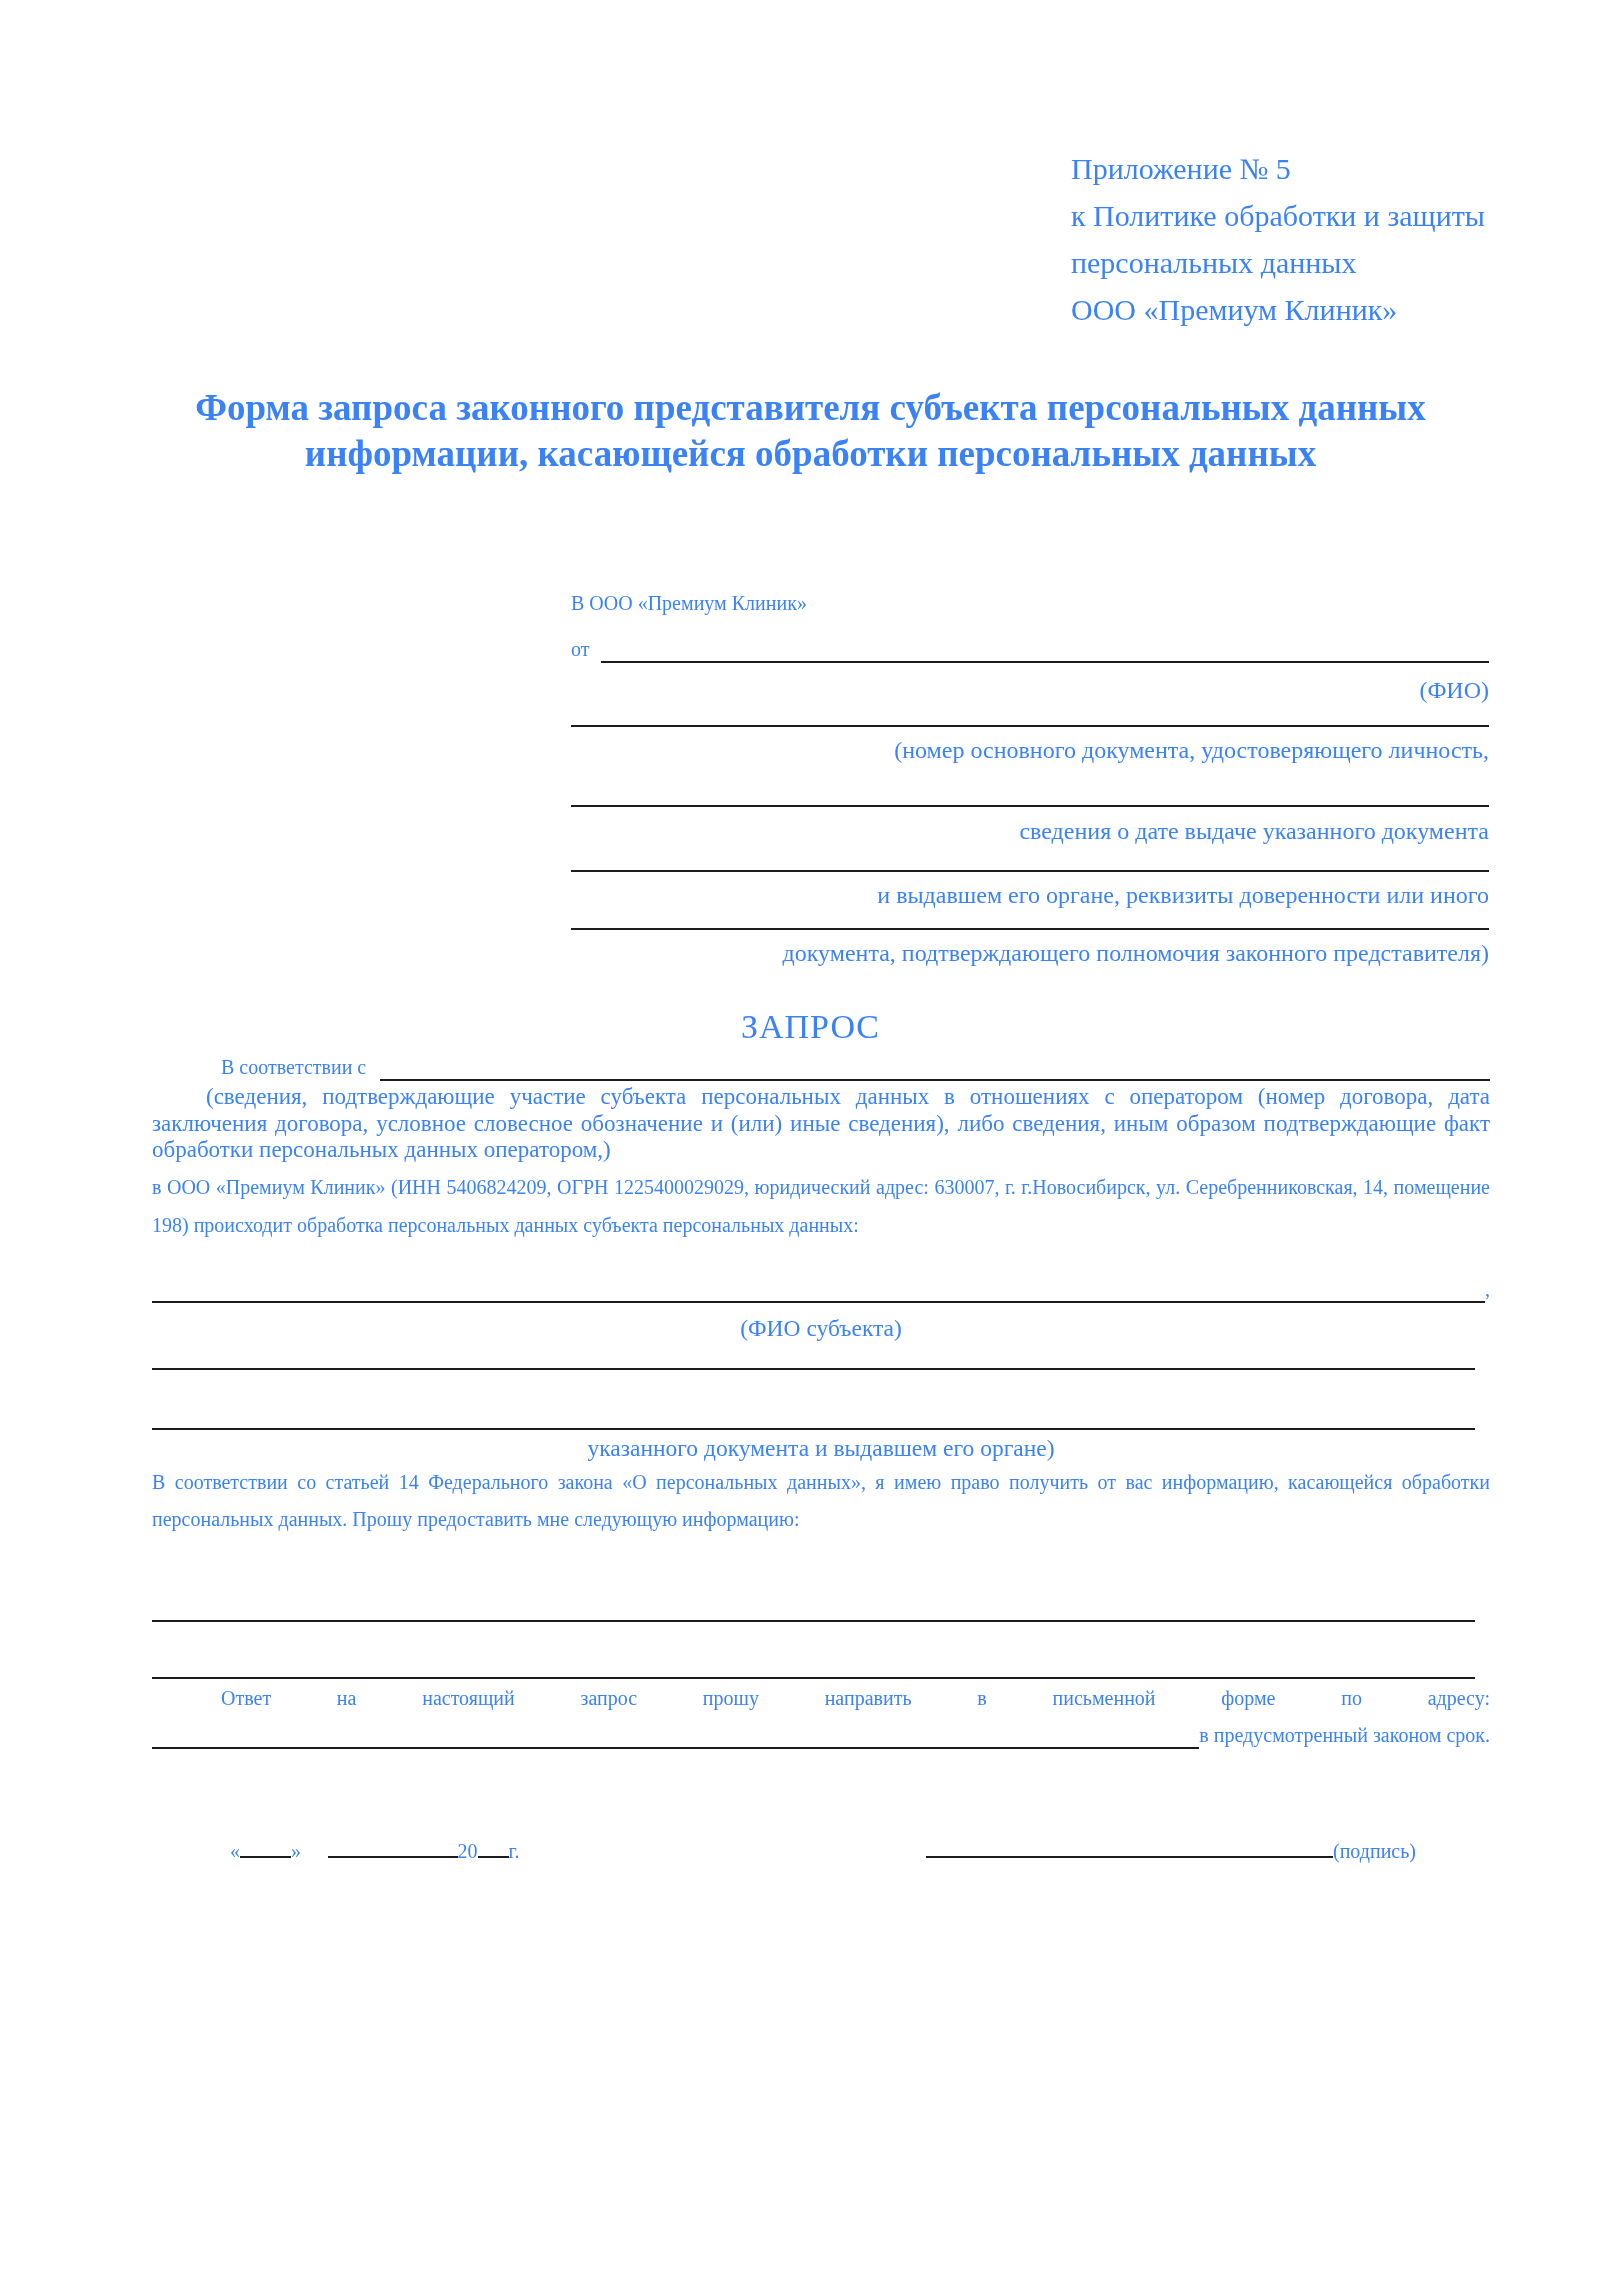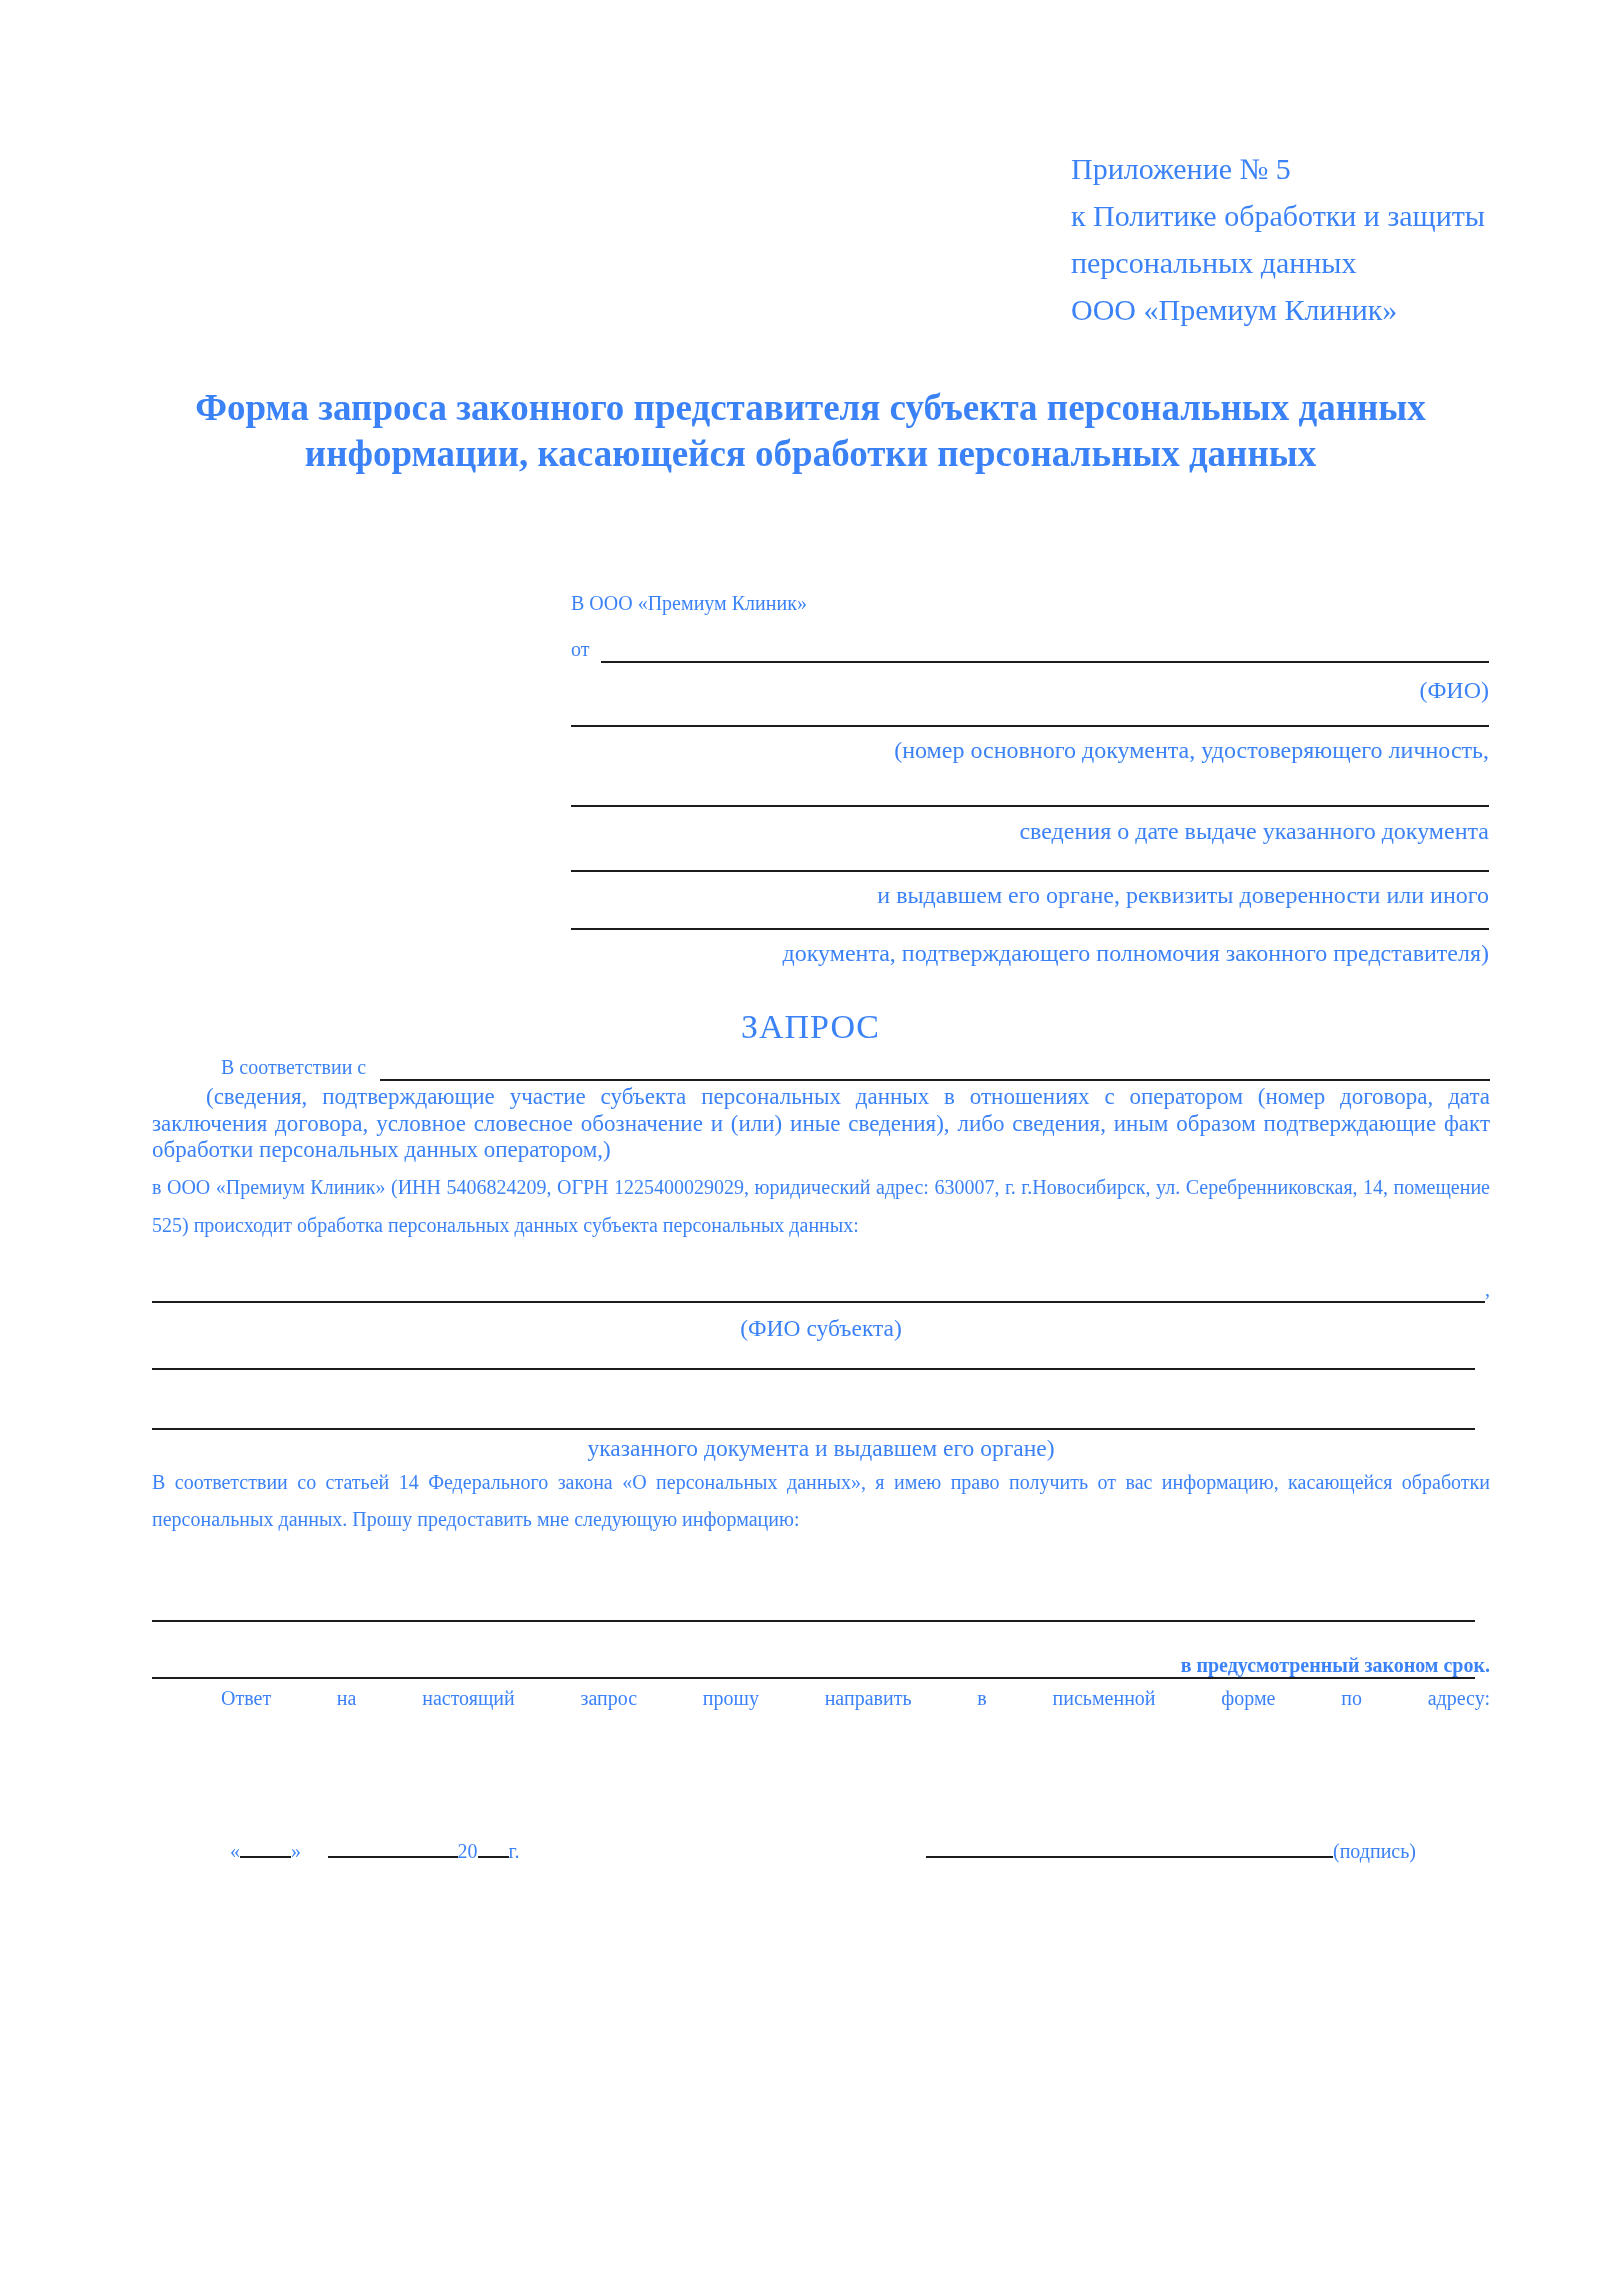--- a/index.html
+++ b/index.html
@@ -70,41 +70,41 @@
 
   <div class="abs zapros" style="left:0;top:1008px;width:1621px;">ЗАПРОС</div>
 
   <div class="abs row body-text" style="left:152px;top:1047px;width:1338px;height:39px;">
     <span style="padding-left:69px;">В соответствии с</span>
     <span class="fill" style="margin-left:13.7px;"></span>
   </div>
 
   <div class="abs fineprint" style="left:152px;top:1084px;width:1338px;">(сведения, подтверждающие участие субъекта персональных данных в отношениях с оператором (номер договора, дата заключения договора, условное словесное обозначение и (или) иные сведения), либо сведения, иным образом подтверждающие факт обработки персональных данных оператором,)</div>
 
-  <div class="abs body-text just" style="left:152px;top:1168px;width:1338px;line-height:38px;">в ООО «Премиум Клиник» (ИНН 5406824209, ОГРН 1225400029029, юридический адрес: 630007, г. г.Новосибирск, ул. Серебренниковская, 14, помещение 525) происходит обработка персональных данных субъекта персональных данных:</div>
+  <div class="abs body-text just" style="left:152px;top:1168px;width:1338px;line-height:38px;">в ООО «Премиум Клиник» (ИНН 5406824209, ОГРН 1225400029029, юридический адрес: 630007, г. г.Новосибирск, ул. Серебренниковская, 14, помещение 198) происходит обработка персональных данных субъекта персональных данных:</div>
 
   <div class="abs row body-text" style="left:152px;top:1276px;width:1338px;height:32px;">
     <span class="fill"></span>
     <span>,</span>
   </div>
   <div class="abs small-cap" style="left:152px;top:1315px;width:1338px;">(ФИО субъекта)</div>
 
   <div class="abs rule" style="left:152px;top:1341px;width:1323px;height:27.4px;"></div>
 
   <div class="abs rule" style="left:152px;top:1401px;width:1323px;height:27.4px;"></div>
   <div class="abs small-cap" style="left:152px;top:1435px;width:1338px;">указанного документа и выдавшем его органе)</div>
 
   <div class="abs body-text just" style="left:152px;top:1464px;width:1338px;">В соответствии со статьей 14 Федерального закона «О персональных данных», я имею право получить от вас информацию, касающейся обработки персональных данных. Прошу предоставить мне следующую информацию:</div>
 
   <div class="abs rule" style="left:152px;top:1593px;width:1323px;height:26.5px;"></div>
   <div class="abs rule" style="left:152px;top:1650px;width:1323px;height:26.5px;"></div>
 
   <div class="abs body-text single-just" style="left:152px;top:1680px;width:1338px;text-indent:69px;">Ответ на настоящий запрос прошу направить в письменной форме по адресу:</div>
 
-  <div class="abs row body-text" style="left:152px;top:1647px;width:1338px;height:37px;font-weight:bold;">
+  <div class="abs row body-text" style="left:152px;top:1717px;width:1338px;height:37px;">
     <span class="fill"></span>
     <span class="nowrap">в предусмотренный законом срок.</span>
   </div>
 
   <div class="abs body-text nowrap" style="left:230px;top:1829px;">
     <span>«</span><span class="ib" style="width:51px;"></span><span>»</span>
     <span class="ib" style="width:130px;margin-left:21.6px;"></span><span>20</span><span class="ib" style="width:31px;"></span><span>г.</span>
   </div>
 
   <div class="abs body-text nowrap" style="left:926px;top:1829px;">

